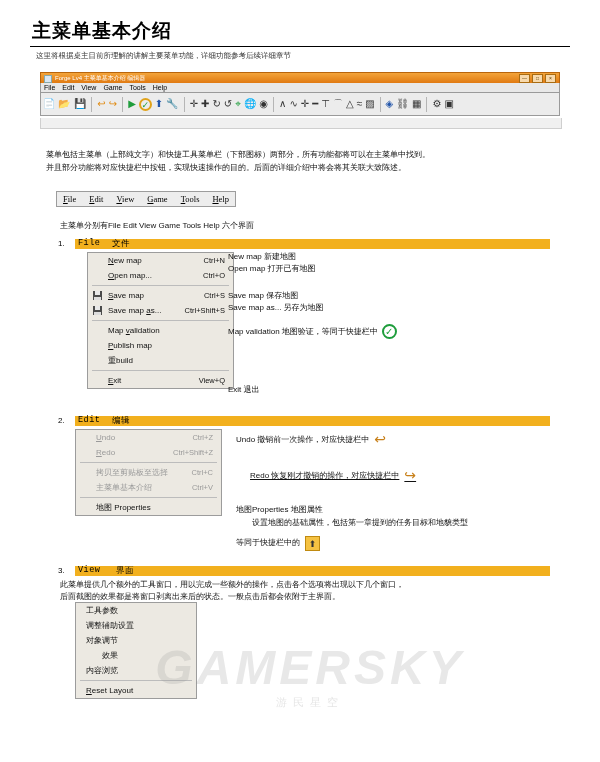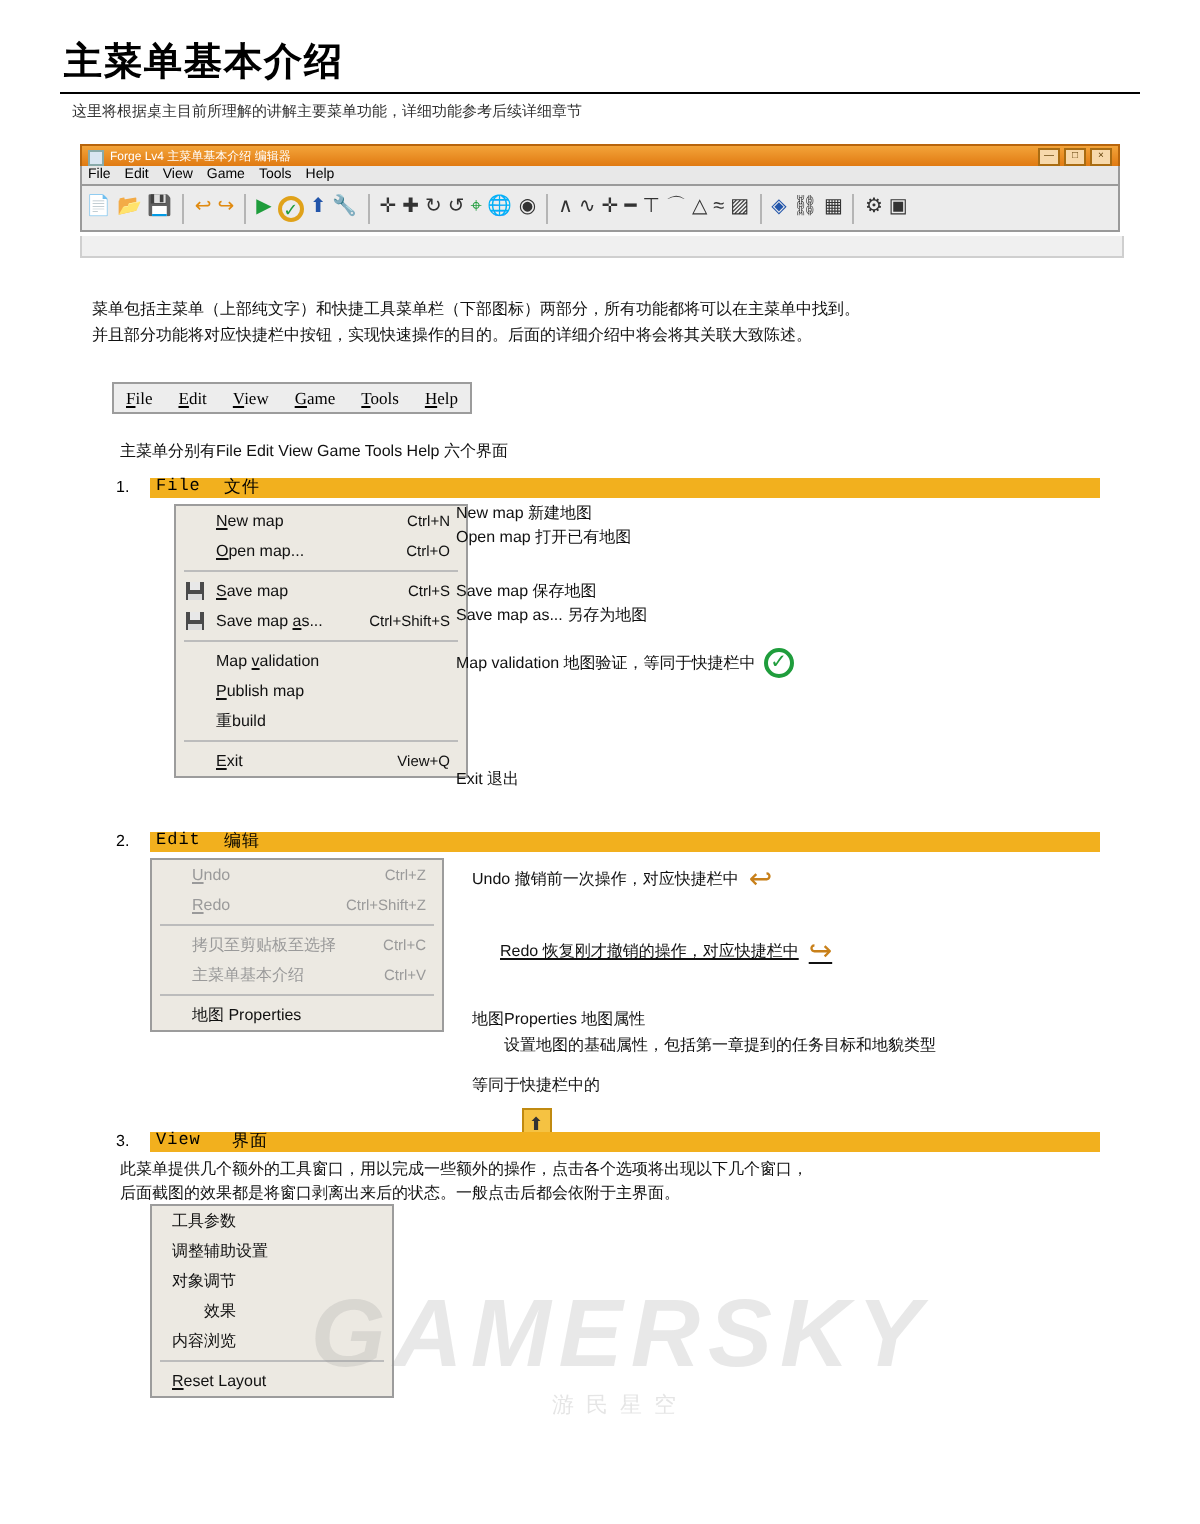--- a/index.html
+++ b/index.html
@@ -309,21 +309,21 @@
   <div class="ann" style="left:236px;top:433px;display:flex;align-items:center;gap:5px;">
     <span>Undo 撤销前一次操作，对应快捷栏中</span>
     <span class="inline-icon undo-arrow">↩</span>
   </div>
   <div class="ann" style="left:250px;top:469px;display:flex;align-items:flex-start;gap:5px;text-decoration:underline;">
     <span>Redo 恢复刚才撤销的操作，对应快捷栏中</span>
     <span class="inline-icon redo-arrow">↪</span>
   </div>
   <div class="ann" style="left:236px;top:503px;">地图Properties 地图属性</div>
   <div class="ann" style="left:252px;top:516px;">设置地图的基础属性，包括第一章提到的任务目标和地貌类型</div>
-  <div class="ann" style="left:236px;top:536px;display:flex;align-items:center;gap:5px;flex-direction:column;">
+  <div class="ann" style="left:236px;top:536px;display:flex;gap:5px;">
     <span>等同于快捷栏中的</span>
     <span class="inline-icon prop-icon">⬆</span>
   </div>
 
   <div class="secbar" style="left:75px;top:566px;width:475px;"></div>
   <div class="secnum" style="left:58px;top:566px;">3.</div>
   <div class="seclabel" style="left:78px;top:565px;">View</div>
   <div class="seclabel" style="left:116px;top:565px;font-family:'Liberation Sans',sans-serif;">界面</div>
 
   <div class="ann" style="left:60px;top:578px;">此菜单提供几个额外的工具窗口，用以完成一些额外的操作，点击各个选项将出现以下几个窗口，</div>

